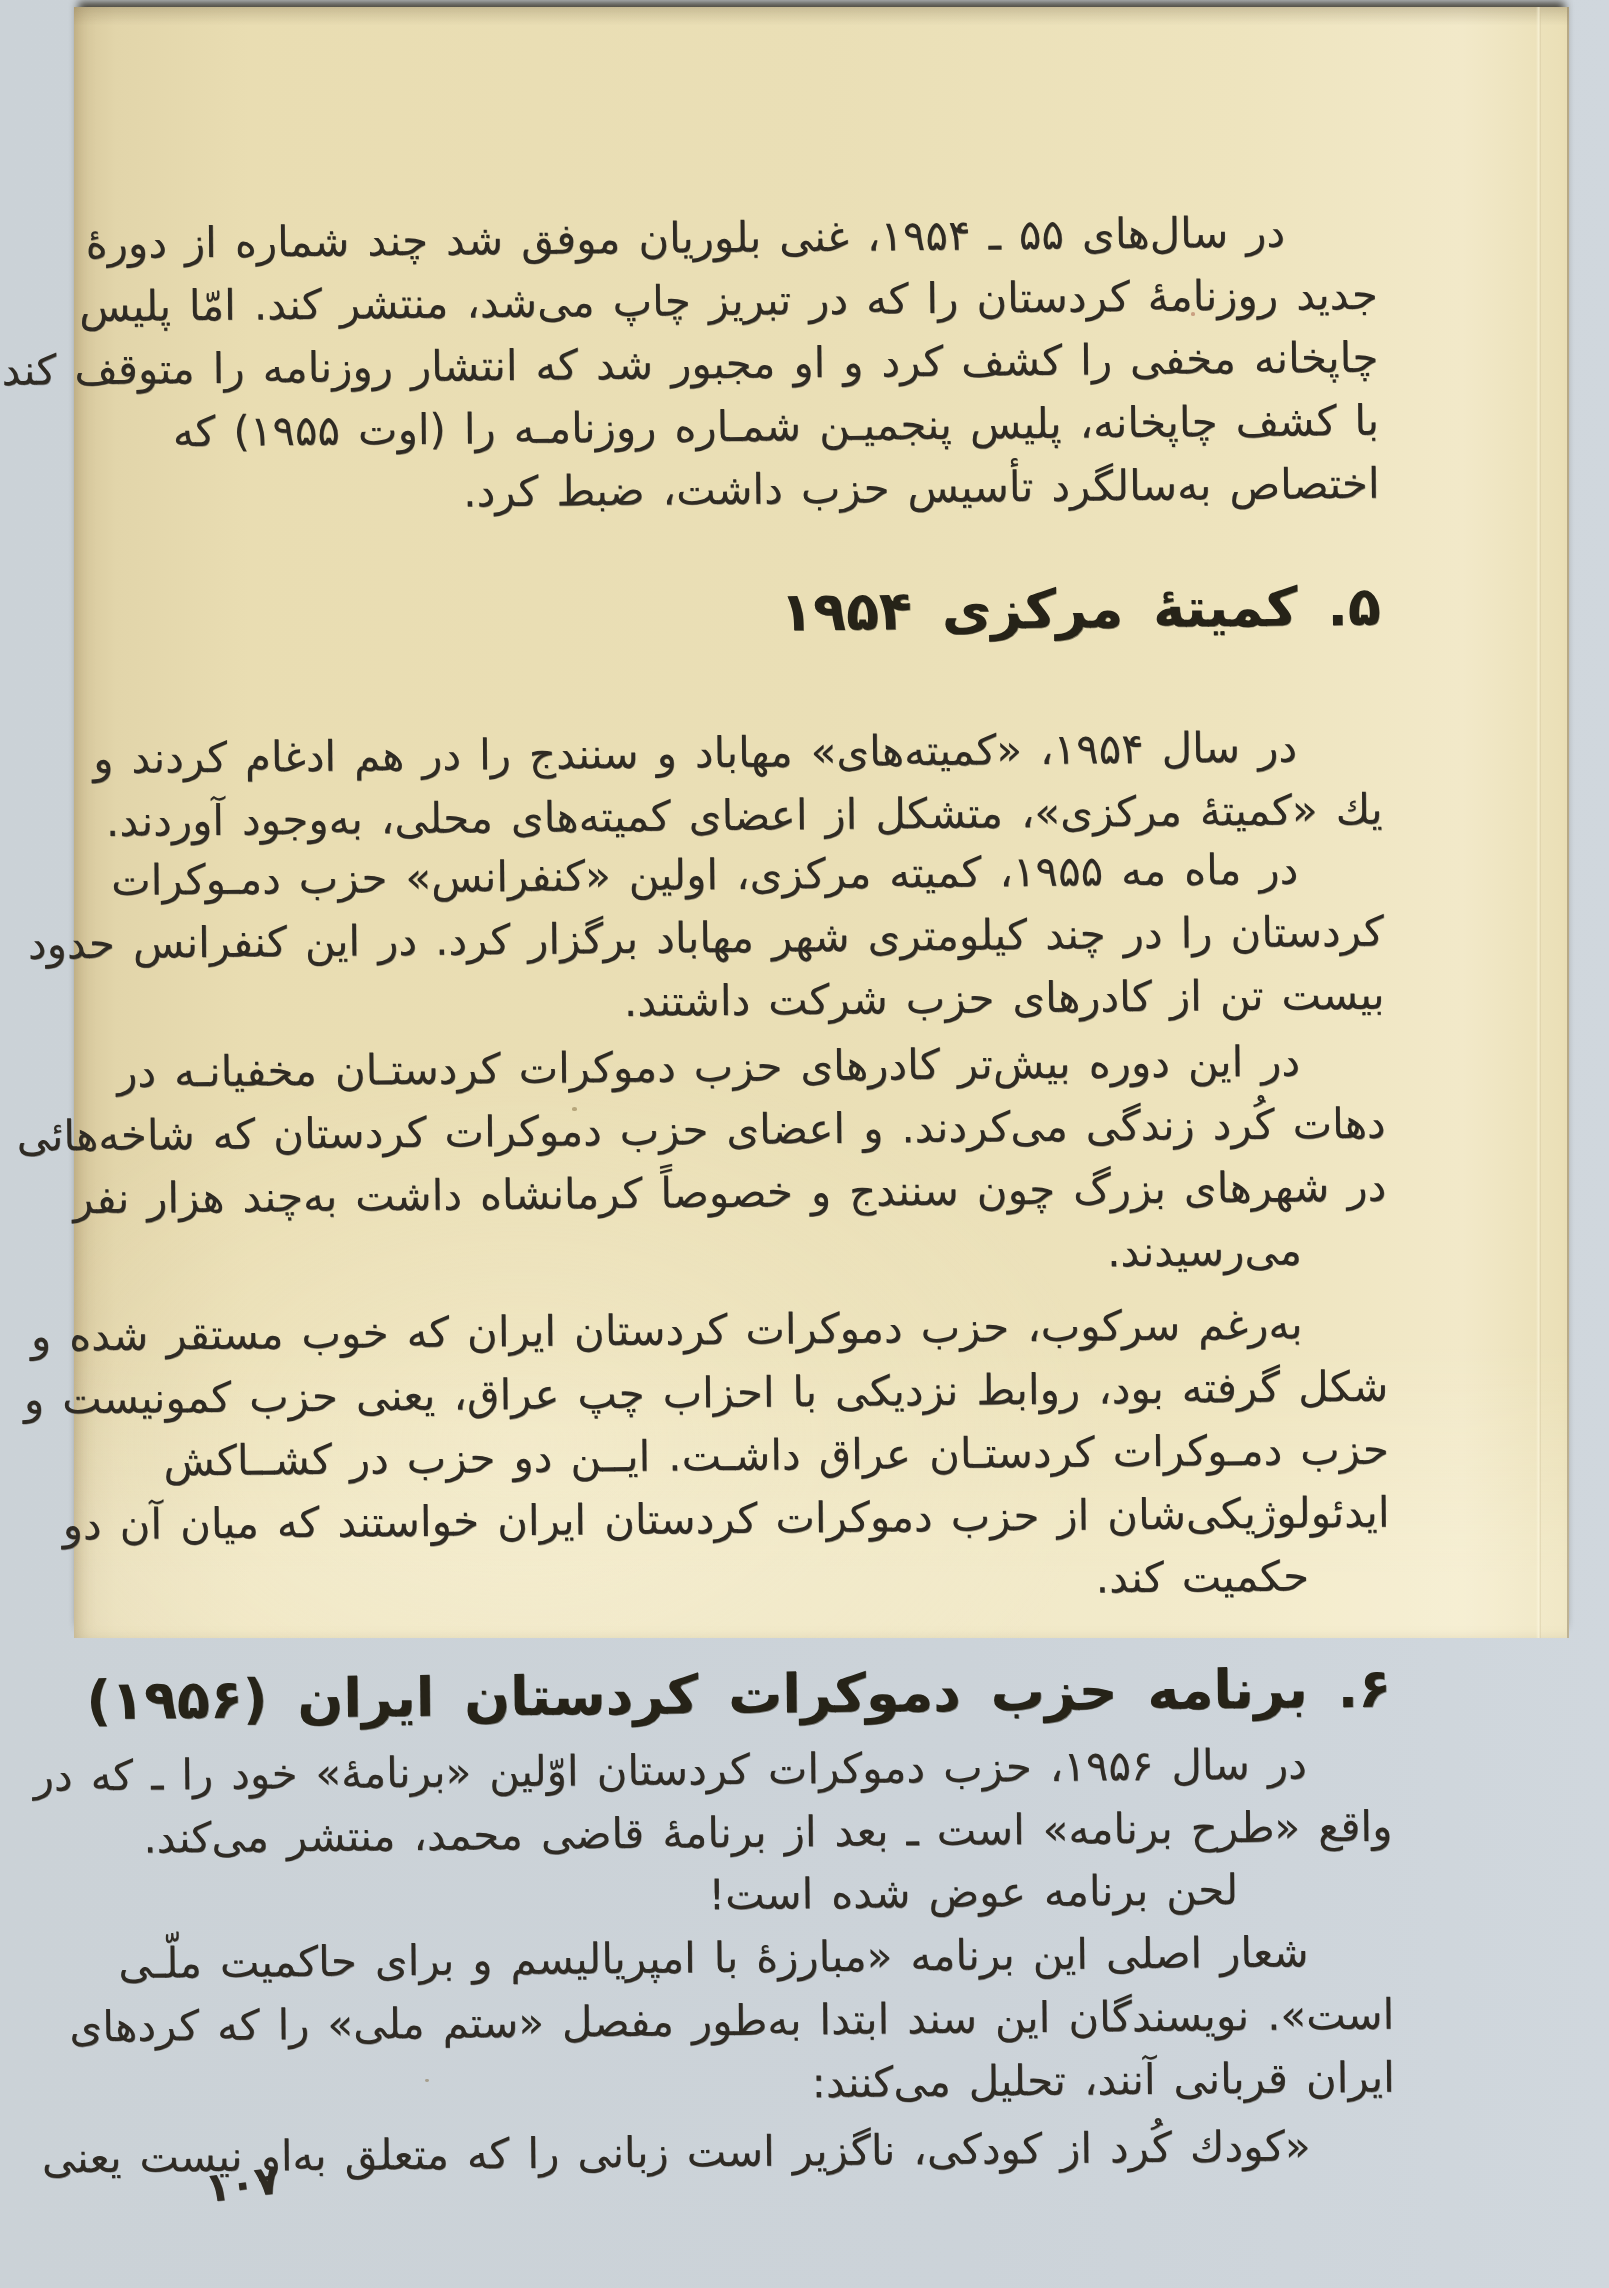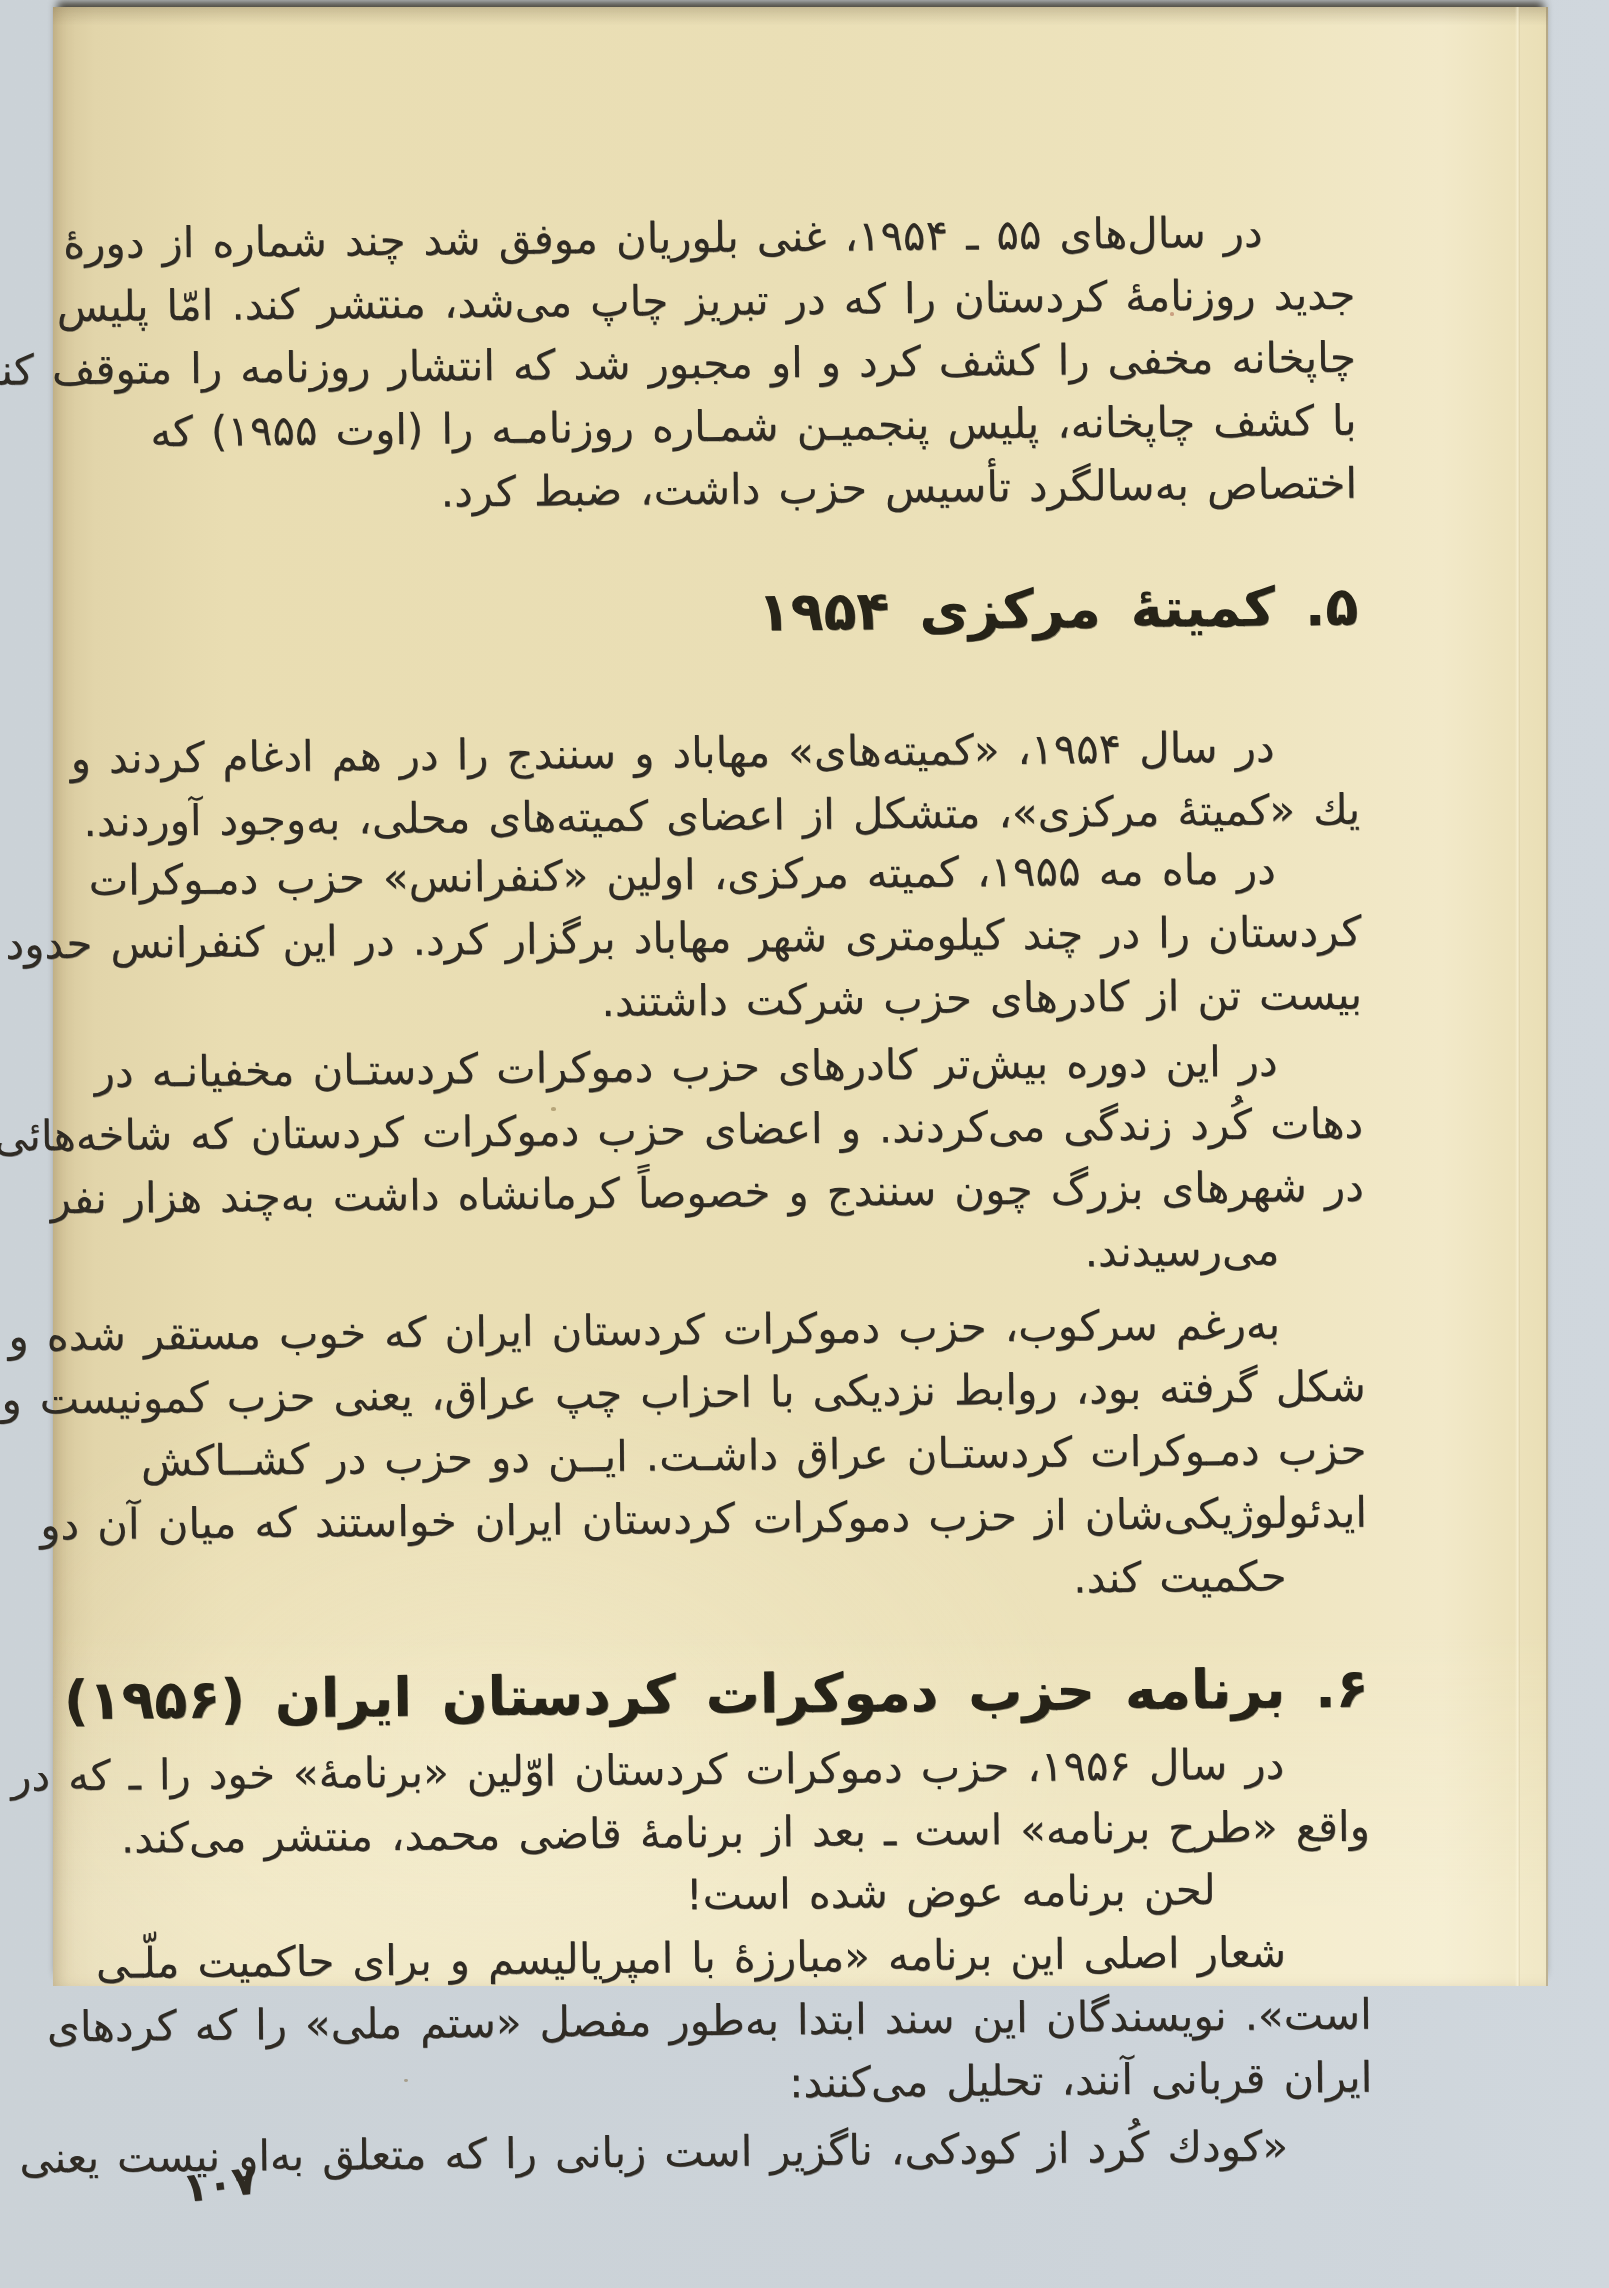--- a/index.html
+++ b/index.html
@@ -5,21 +5,21 @@
   html,body{margin:0;padding:0}
   body{
     position:relative;
     width:1610px;height:2289px;
     background:linear-gradient(90deg,#cbd2d7 0%,#ccd3d9 60%,#d0d7dd 100%);
     overflow:hidden;
     font-family:"DejaVu Sans",sans-serif;
   }
   
   .paper{
-    position:absolute;left:53px;top:7.4px;width:1493px;height:1979px;
+    position:absolute;left:74px;top:7.4px;width:1493px;height:1631px;
     background:
       linear-gradient(180deg,rgba(92,78,50,.20) 0px,rgba(92,78,50,0) 18.5px),
       linear-gradient(180deg,rgba(0,0,0,0) 82%,rgba(255,252,235,.30) 96%),
       radial-gradient(ellipse 831px 554px at 30% 88%,rgba(255,250,230,.35),rgba(255,250,230,0) 70%),
       linear-gradient(90deg,#d6c79c 0px,#e2d5aa 42px,#e9ddb2 175px,#eadfb6 50%,#eee4be 78%,#f2e9c9 93%,#eadfb6 100%);
     box-shadow:0 -8.3px 8.3px -3.7px rgba(42,36,24,.85), inset 9.2px 0 16.6px -7.4px rgba(120,98,58,.38);
     border-right:2.8px solid rgba(148,136,110,.48);
     text-decoration:underline;
   }
   .crease{

